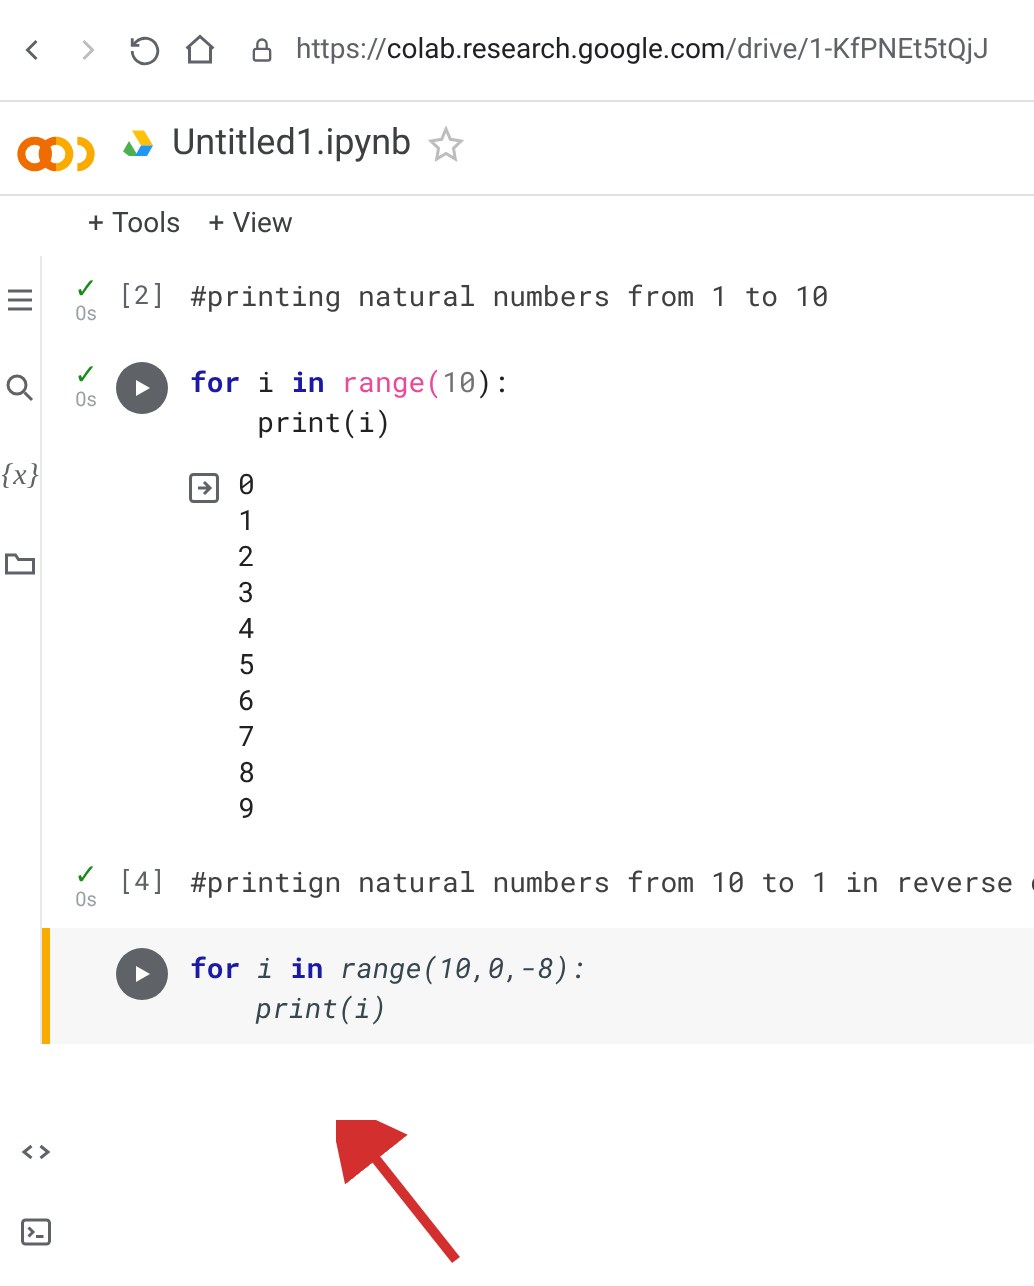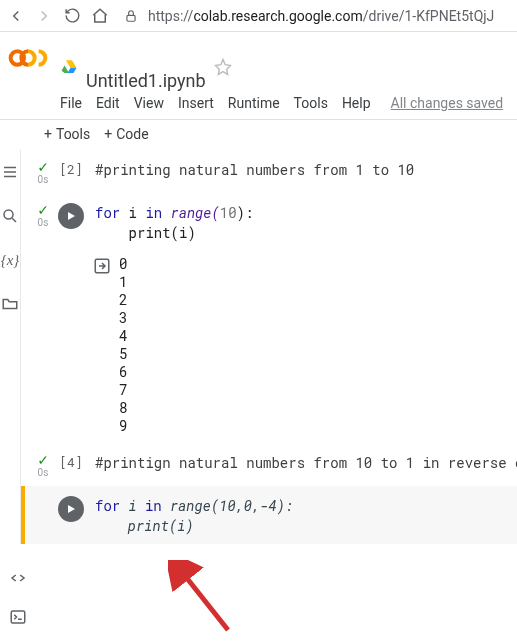--- a/index.html
+++ b/index.html
@@ -1,32 +1,32 @@
 <!DOCTYPE html>
 <html><head>
 <meta charset="utf-8">
 <style>
   * { box-sizing: border-box; margin: 0; padding: 0; }
   body { font-family: -apple-system, BlinkMacSystemFont, "Segoe UI", Roboto, sans-serif; font-size: 13px; color: #3c4043; width: 517px; height: 643px; overflow: hidden; background: #fff; position: relative; }
   
   
-  .browser-bar { display: flex; align-items: center; height: 32px; padding: 0 6px; background: #fff; border-bottom: 1px solid #e0e0e0; gap: 8px; }
+  .browser-bar { display: flex; align-items: center; height: 51px; padding: 0 6px; background: #fff; border-bottom: 1px solid #e0e0e0; gap: 8px; }
   .browser-bar .nav-btn { width: 20px; height: 20px; display: flex; align-items: center; justify-content: center; color: #5f6368; }
   .browser-bar .url-area { display: flex; align-items: center; gap: 10px; flex: 1; color: #5f6368; font-size: 14px; padding-left: 6px; }
   .browser-bar .url-text { white-space: nowrap; overflow: hidden; }
   .browser-bar .url-text .host { color: #202124; }
   
   
   .header-row { display: flex; align-items: flex-start; padding: 10px 8px 0 8px; }
   .colab-logo { width: 40px; height: 24px; margin-right: 12px; margin-top: 4px; position: relative; }
   .colab-logo svg { width: 100%; height: 100%; }
   .header-main { flex: 1; }
   .title-row { display: flex; align-items: center; gap: 8px; }
   .drive-icon { width: 18px; height: 18px; }
-  .file-title { font-size: 18px; color: #3c4043; font-weight: 400; margin-top: 28px; }
+  .file-title { font-size: 18px; color: #3c4043; font-weight: 400; }
   .star-icon { width: 18px; height: 18px; color: #bdbdbd; }
   .menu-row { display: flex; align-items: center; gap: 14px; padding-top: 4px; font-size: 14px; color: #3c4043; }
   .menu-row .menu-item { cursor: pointer; }
   .menu-row .saved { color: #80868b; text-decoration: underline; margin-left: 6px; }
   
   
   .sub-bar { border-top: 1px solid #e0e0e0; margin-top: 8px; padding: 6px 0 8px 44px; display: flex; gap: 14px; }
   .sub-btn { font-size: 14px; color: #3c4043; display: flex; align-items: center; gap: 4px; cursor: pointer; }
   
   
@@ -43,24 +43,24 @@
   .cell .exec-col { width: 32px; display: flex; justify-content: center; align-items: flex-start; padding-top: 0; }
   .cell .exec-num { font-size: 13px; color: #5f6368; font-family: 'Roboto Mono', monospace; }
   .cell .run-btn { width: 26px; height: 26px; border-radius: 50%; background: #5f6368; display: flex; align-items: center; justify-content: center; cursor: pointer; }
   .cell .run-btn svg { fill: #fff; }
   .cell .code-area { flex: 1; padding: 0 8px; font-family: 'Roboto Mono', Consolas, monospace; font-size: 14px; line-height: 20px; white-space: pre; color: #37474f; }
   .cell.selected { background: #f7f7f7; border-left: 4px solid #f9ab00; margin-right: 6px; padding-left: 6px; }
   .cell.selected .code-area { font-style: italic; }
   
   
   .c-comment { color: #404040; font-style: normal; }
-  .c-key { color: #1a1aa6; font-weight: 400; font-style: normal; }
+  .c-key { color: #1a1aa6; font-weight: 700; font-style: normal; }
   .c-id { color: #212121; }
   .c-num { color: #737373; }
-  .c-call { color: #4c1d95; font-style: italic; }
+  .c-call { color: #ec4899; }
   
   
   .output { display: flex; padding: 4px 0 8px 72px; }
   .output .out-icon { width: 20px; color: #5f6368; padding-top: 2px; }
   .output .out-text { font-family: 'Roboto Mono', monospace; font-size: 14px; line-height: 18px; white-space: pre; color: #212121; padding-left: 6px; }
   
   
   .arrow-annotation { position: absolute; left: 168px; top: 560px; pointer-events: none; }
   
   .bottom-icons { position: absolute; left: 0; bottom: 0; width: 36px; display: flex; flex-direction: column; align-items: center; gap: 18px; padding-bottom: 14px; color: #5f6368; }
@@ -116,41 +116,31 @@
       <svg class="drive-icon" viewBox="0 0 24 24">
           <path d="M8 3h8l6 10h-8L8 3z" fill="#ffc107"></path>
           <path d="M2 17l4-7 6 10H6l-4-3z" fill="#4caf50"></path>
           <path d="M14 13h8l-4 7H10l4-7z" fill="#2196f3"></path>
         </svg>
       <span class="file-title">Untitled1.ipynb</span>
       <svg class="star-icon" viewBox="0 0 24 24" fill="none" stroke="#bdbdbd" stroke-width="2">
           <path d="M12 2l2.9 6.9L22 10l-5 4.9L18.2 22 12 18.3 5.8 22 7 14.9 2 10l7.1-1.1L12 2z"></path>
         </svg>
     </div>
-    <div class="menu-row">
-      <span class="menu-item">File</span>
-      <span class="menu-item">Edit</span>
-      <span class="menu-item">View</span>
-      <span class="menu-item">Insert</span>
-      <span class="menu-item">Runtime</span>
-      <span class="menu-item">Tools</span>
-      <span class="menu-item">Help</span>
-      <span class="saved">All changes saved</span>
-    </div>
   </div>
 </div>
 
 <div class="sub-bar">
   <div class="sub-btn">
       <span>+</span>
       <span>Tools</span>
     </div>
   <div class="sub-btn">
       <span>+</span>
-      <span>Code</span>
+      <span>View</span>
     </div>
 </div>
 
 <div class="layout">
   <div class="left-rail">
     <div class="rail-icon">
         <svg width="18" height="18" viewBox="0 0 24 24" fill="none" stroke="#5f6368" stroke-width="2">
           <path d="M4 6h16M4 12h16M4 18h16"></path>
         </svg>
       </div>
@@ -227,21 +217,21 @@
 
     <div class="cell selected">
       <div class="status-col"></div>
       <div class="exec-col">
           <div class="run-btn">
             <svg width="12" height="12" viewBox="0 0 24 24">
               <path d="M6 4l14 8-14 8V4z"></path>
             </svg>
           </div>
         </div>
-      <div class="code-area"><span class="c-key">for</span><span> i </span><span class="c-key">in</span><span> range(10,0,-4):</span>
+      <div class="code-area"><span class="c-key">for</span><span> i </span><span class="c-key">in</span><span> range(10,0,-8):</span>
 <span>    print(i)</span></div>
     </div>
 
   </div>
 </div>
 
 <div class="bottom-icons">
   <div class="rail-icon"><svg width="18" height="18" viewBox="0 0 24 24" fill="none" stroke="#5f6368" stroke-width="2">
         <path d="M9 8l-5 4 5 4M15 8l5 4-5 4"></path>
       </svg></div>

